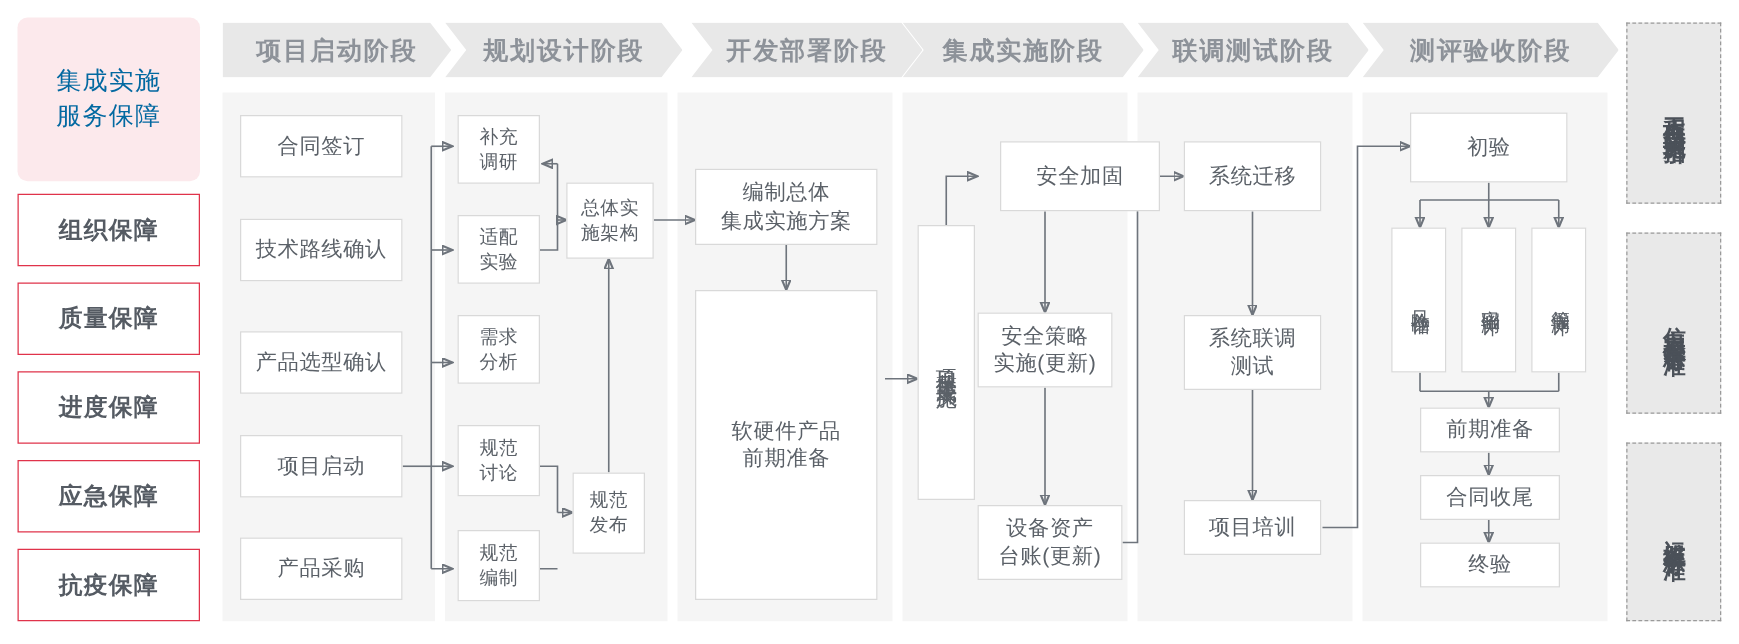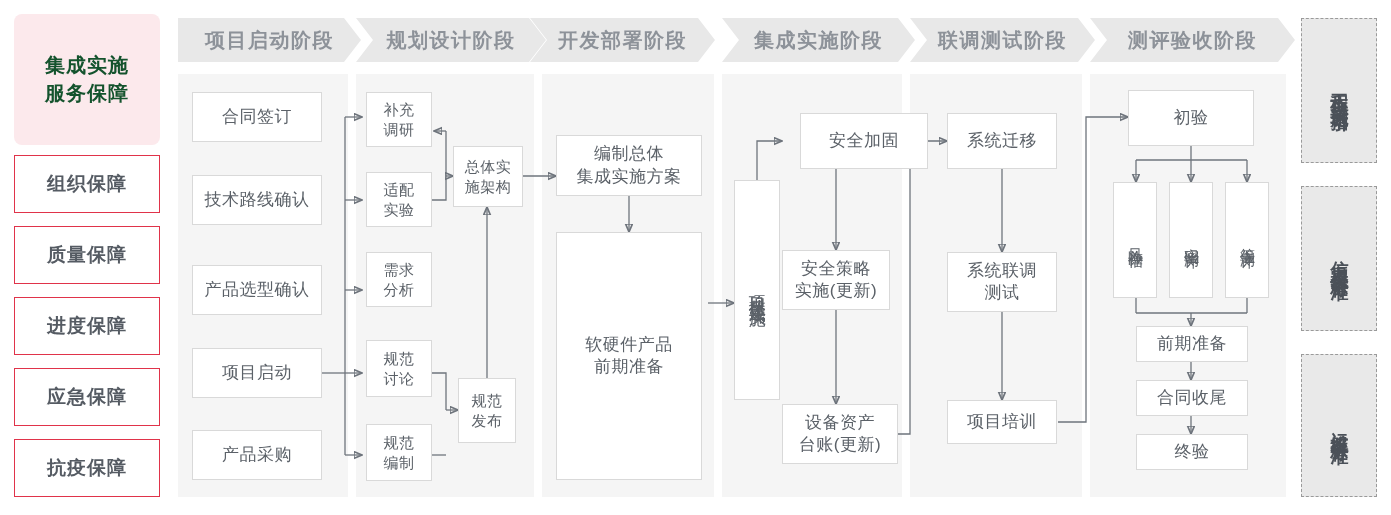--- a/index.html
+++ b/index.html
@@ -15,21 +15,21 @@
     overflow:hidden;
   }
   .abs{position:absolute;box-sizing:border-box;}
 
   
   .lead-card{
     left:14px; top:14px; width:146px; height:131px;
     background:#fce9ec; border-radius:8px;
     display:flex; align-items:center; justify-content:center;
     text-align:center; line-height:1.38;
-    color:#14532d; font-weight:bold; font-size:20px;
+    color:#0369a1; font-weight:normal; font-size:20px;
     letter-spacing:1px;
   }
   .guarantee{
     left:14px; width:146px; height:58px;
     background:#ffffff; border:1px solid #e0334a;
     display:flex; align-items:center; justify-content:center;
     color:#555b63; font-size:19px; letter-spacing:1px;font-weight:bold;
   }
 
   
@@ -112,21 +112,21 @@
   <div class="abs col-bg" style="left:722px;width:180px"></div>
   <div class="abs col-bg" style="left:910px;width:172px"></div>
   <div class="abs col-bg" style="left:1090px;width:196px"></div>
 
   <div class="abs phase-head chev" style="left:178px;width:183px">
     <span>项目启动阶段</span>
     </div>
   <div class="abs phase-head chev-both" style="left:356px;width:190px">
     <span>规划设计阶段</span>
     </div>
-  <div class="abs phase-head chev-both" style="left:530px;width:185px">
+  <div class="abs phase-head chev-both" style="left:553px;width:185px">
     <span>开发部署阶段</span>
     </div>
   <div class="abs phase-head chev-both" style="left:722px;width:193px">
     <span>集成实施阶段</span>
     </div>
   <div class="abs phase-head chev-both" style="left:910px;width:185px">
     <span>联调测试阶段</span>
     </div>
   <div class="abs phase-head chev-both" style="left:1090px;width:205px">
     <span>测评验收阶段</span>

